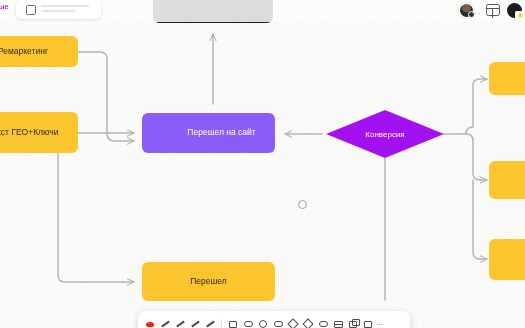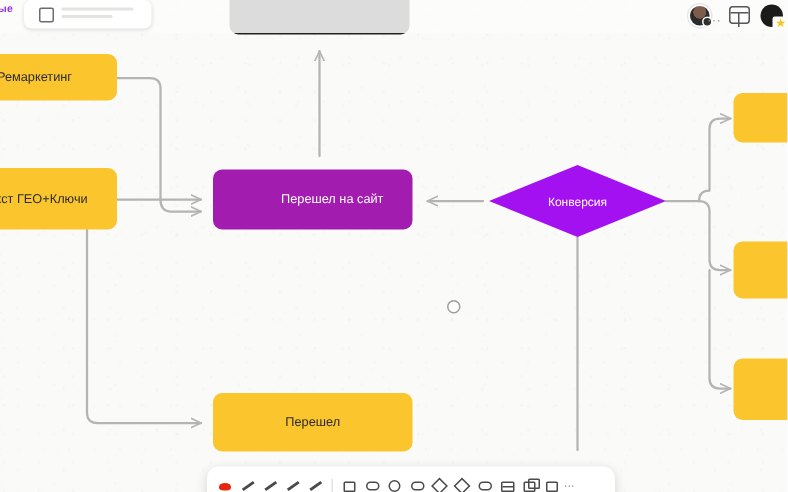--- a/index.html
+++ b/index.html
@@ -160,21 +160,21 @@
     color: #ffffff;
     font-size: 8.5px;
     font-weight: 400;
     text-align: center;
     box-sizing: border-box;
     z-index: 10;
     padding: 0 6px;
     line-height: 1.15;
   }
   .node.yellow { background: #fbc52d; color: #2b2b2b; }
-  .node.red    { background: #a21caf; color: #ffffff; padding-left: 32px; }
+  .node.red    { background: #8b5cf6; color: #ffffff; padding-left: 32px; }
   .node.dark   { background: #212121; color: #efefef; }
 
   .diamond-wrap {
     position: absolute;
     z-index: 10;
     display: flex;
     align-items: center;
     justify-content: center;
   }
   .diamond-shape {

